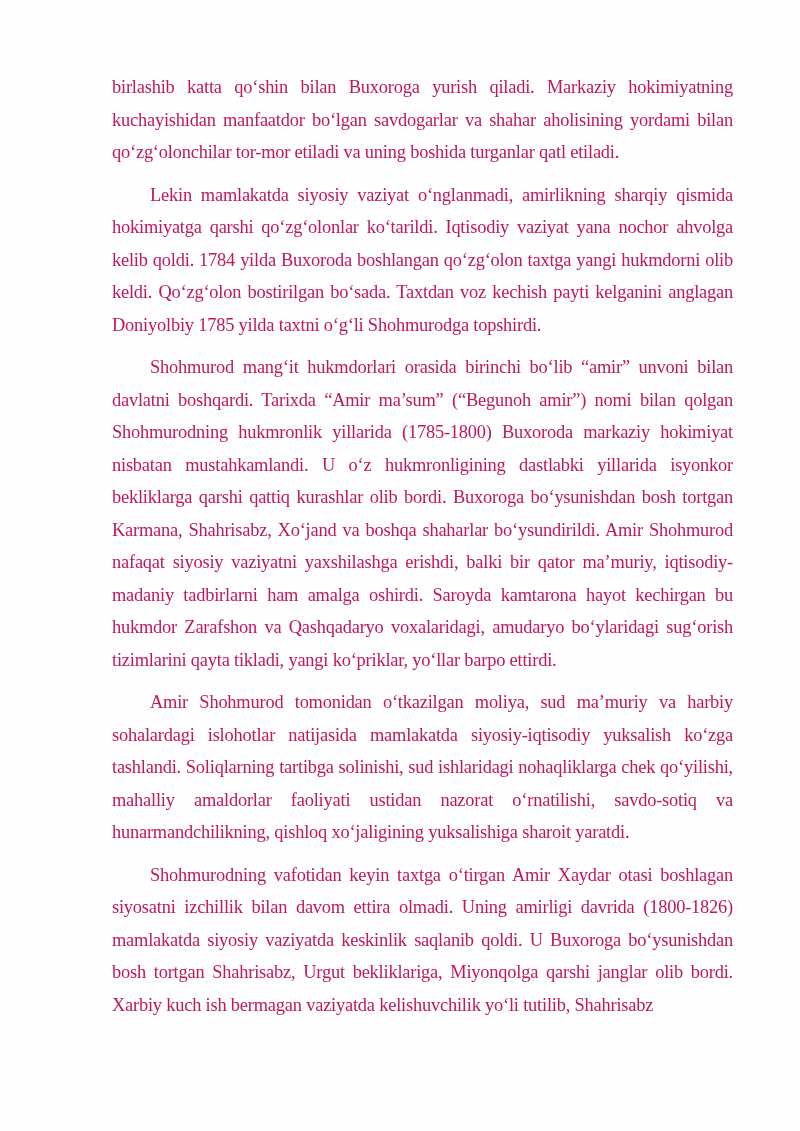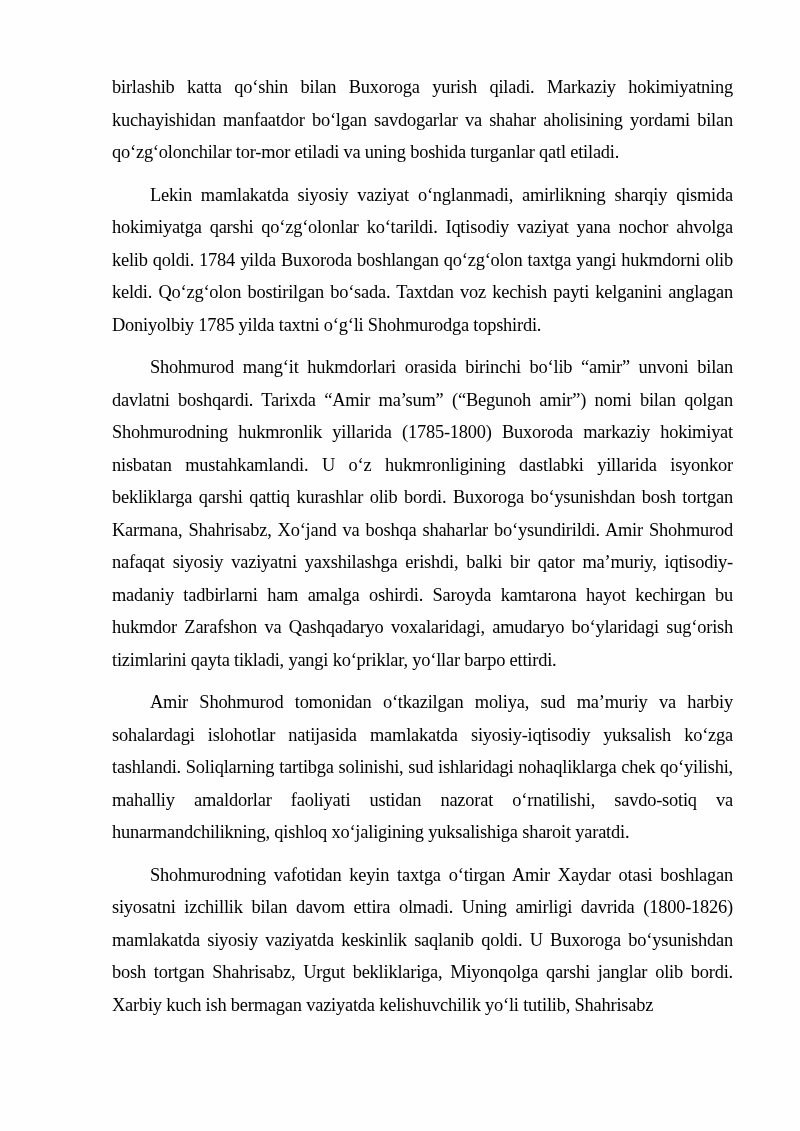--- a/index.html
+++ b/index.html
@@ -23,21 +23,21 @@
     position: absolute;
     left: 112px;
     top: 71px;
     width: 629px;
   }
   .para {
     margin: 0 8px 10px 0;
     font-size: 18.4px;
     line-height: 32.5px;
     letter-spacing: -0.2px;
-    color: #000000;
+    color: #be185d;
     text-align: justify;
     text-indent: 38px;
   }
   .para.continuation {
     text-indent: 0;
   }
 </style>
 </head>
 <body>
 

